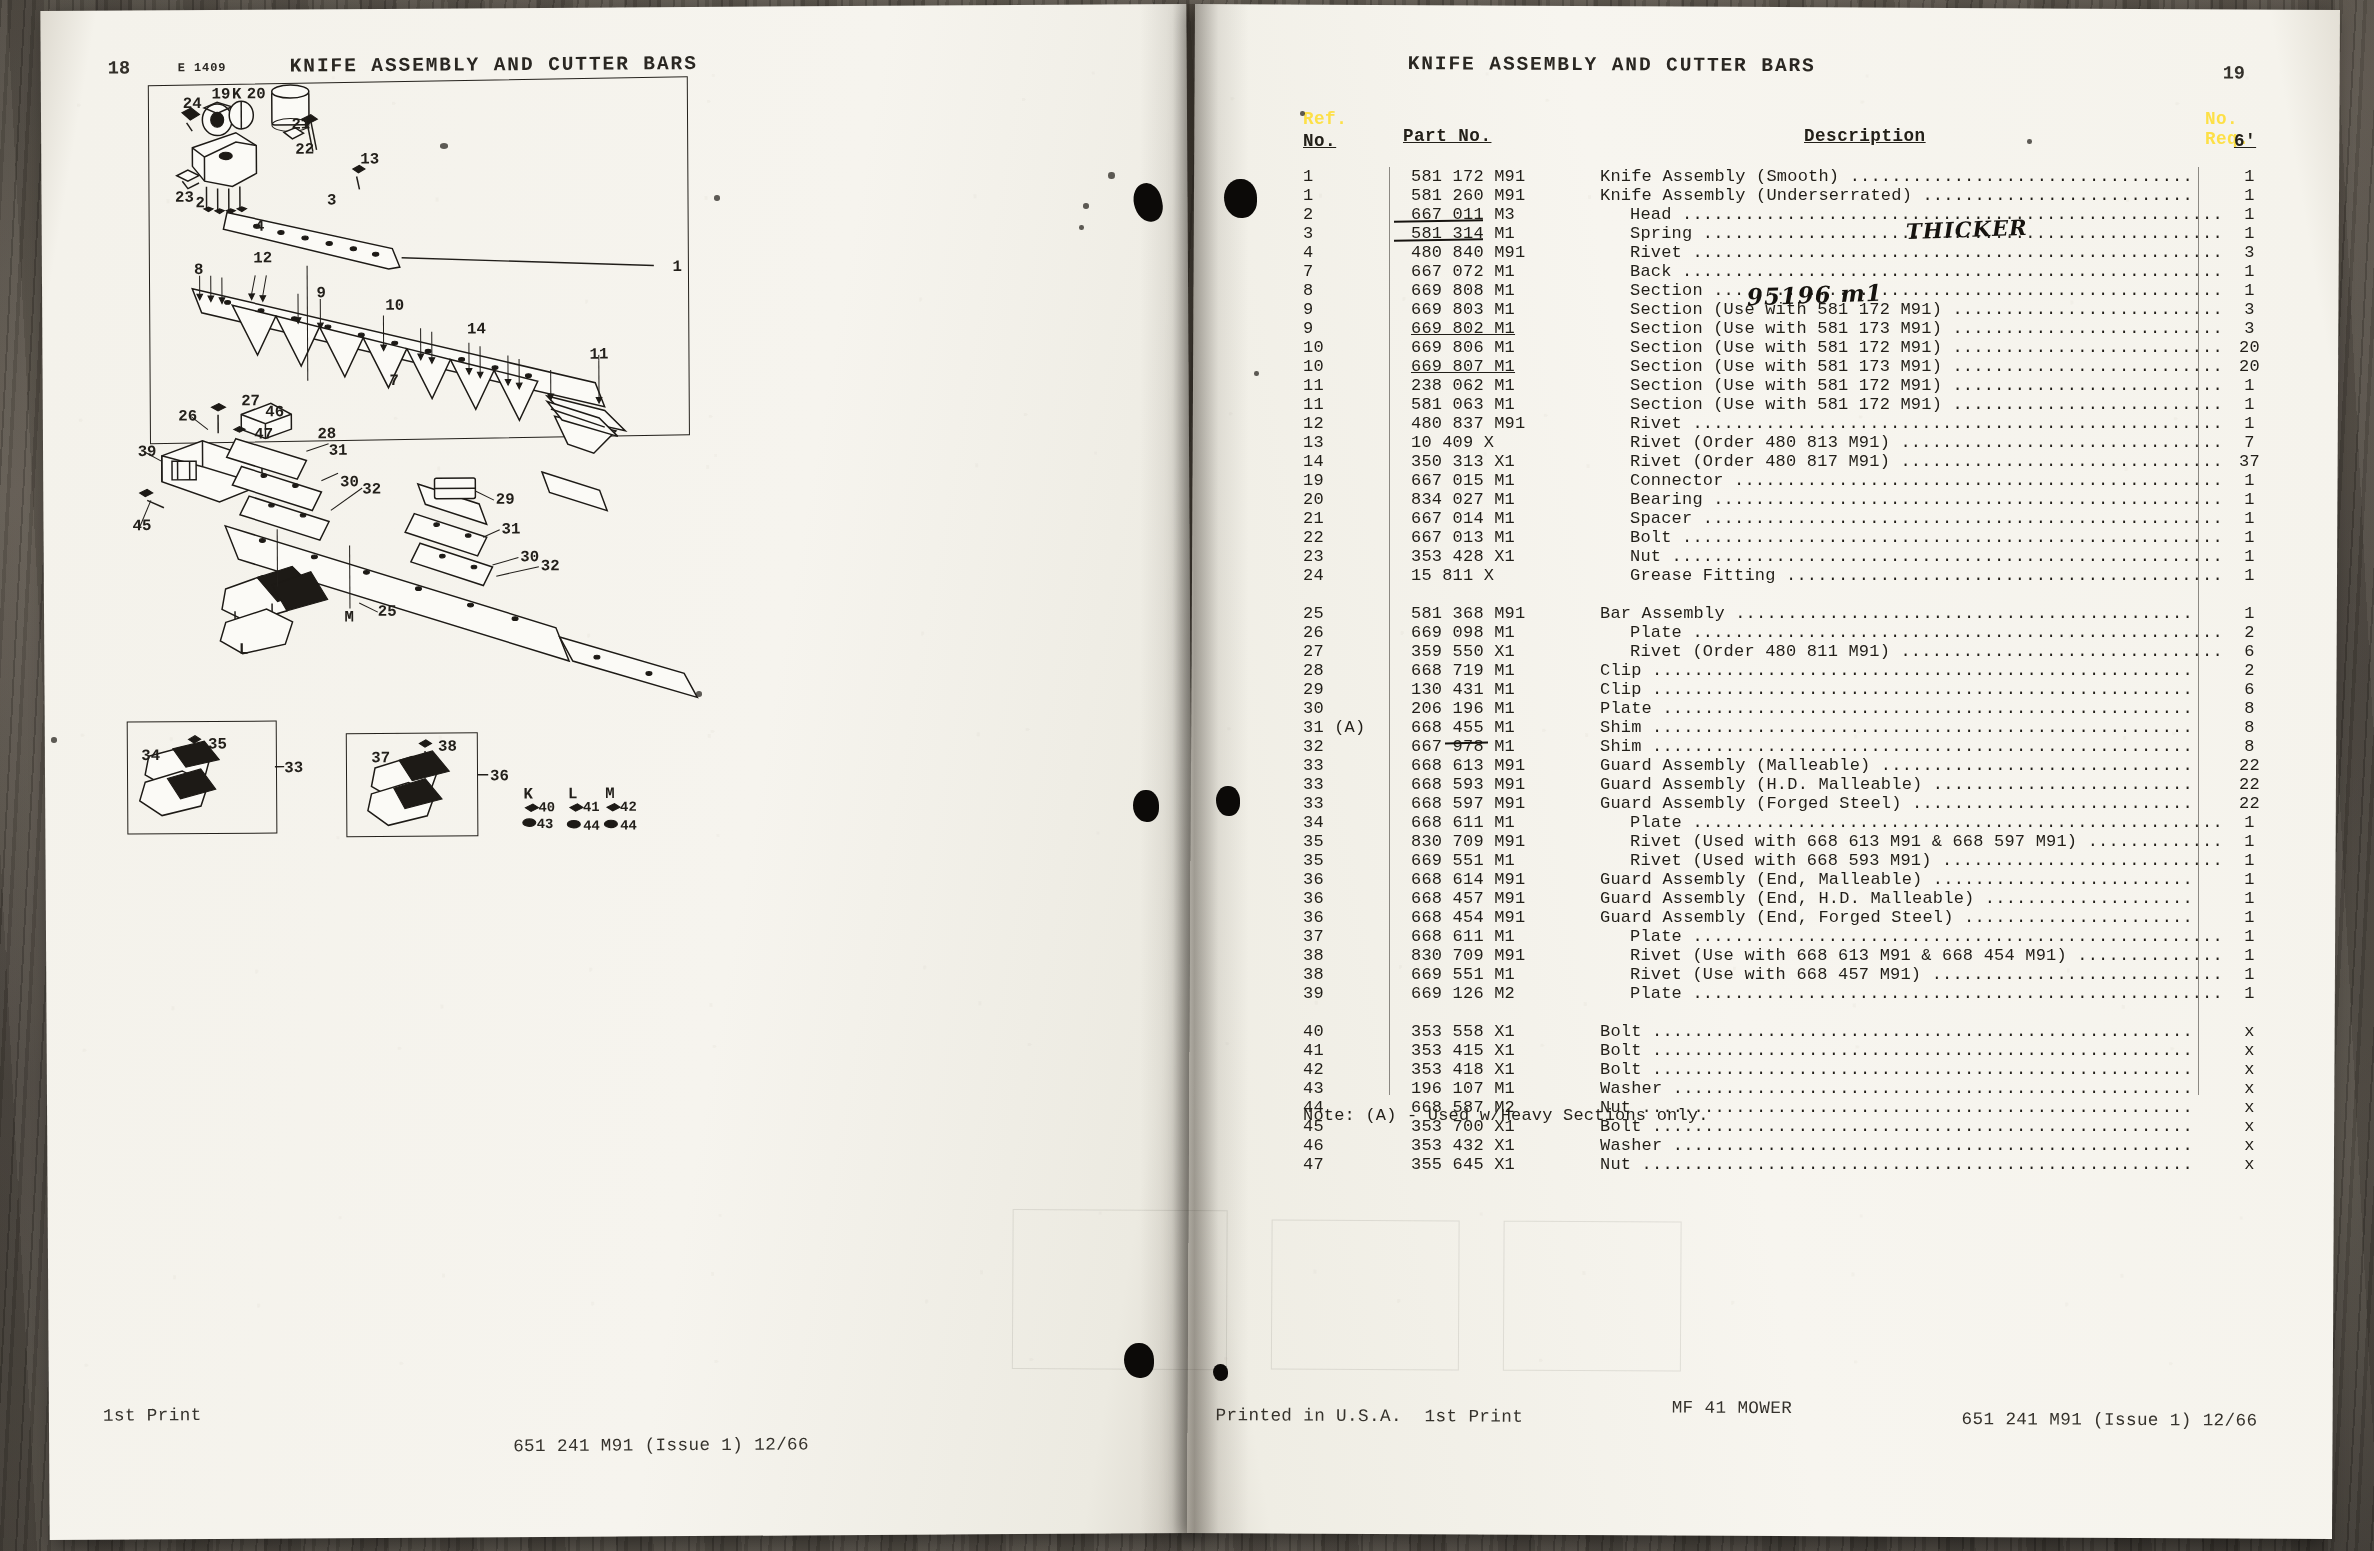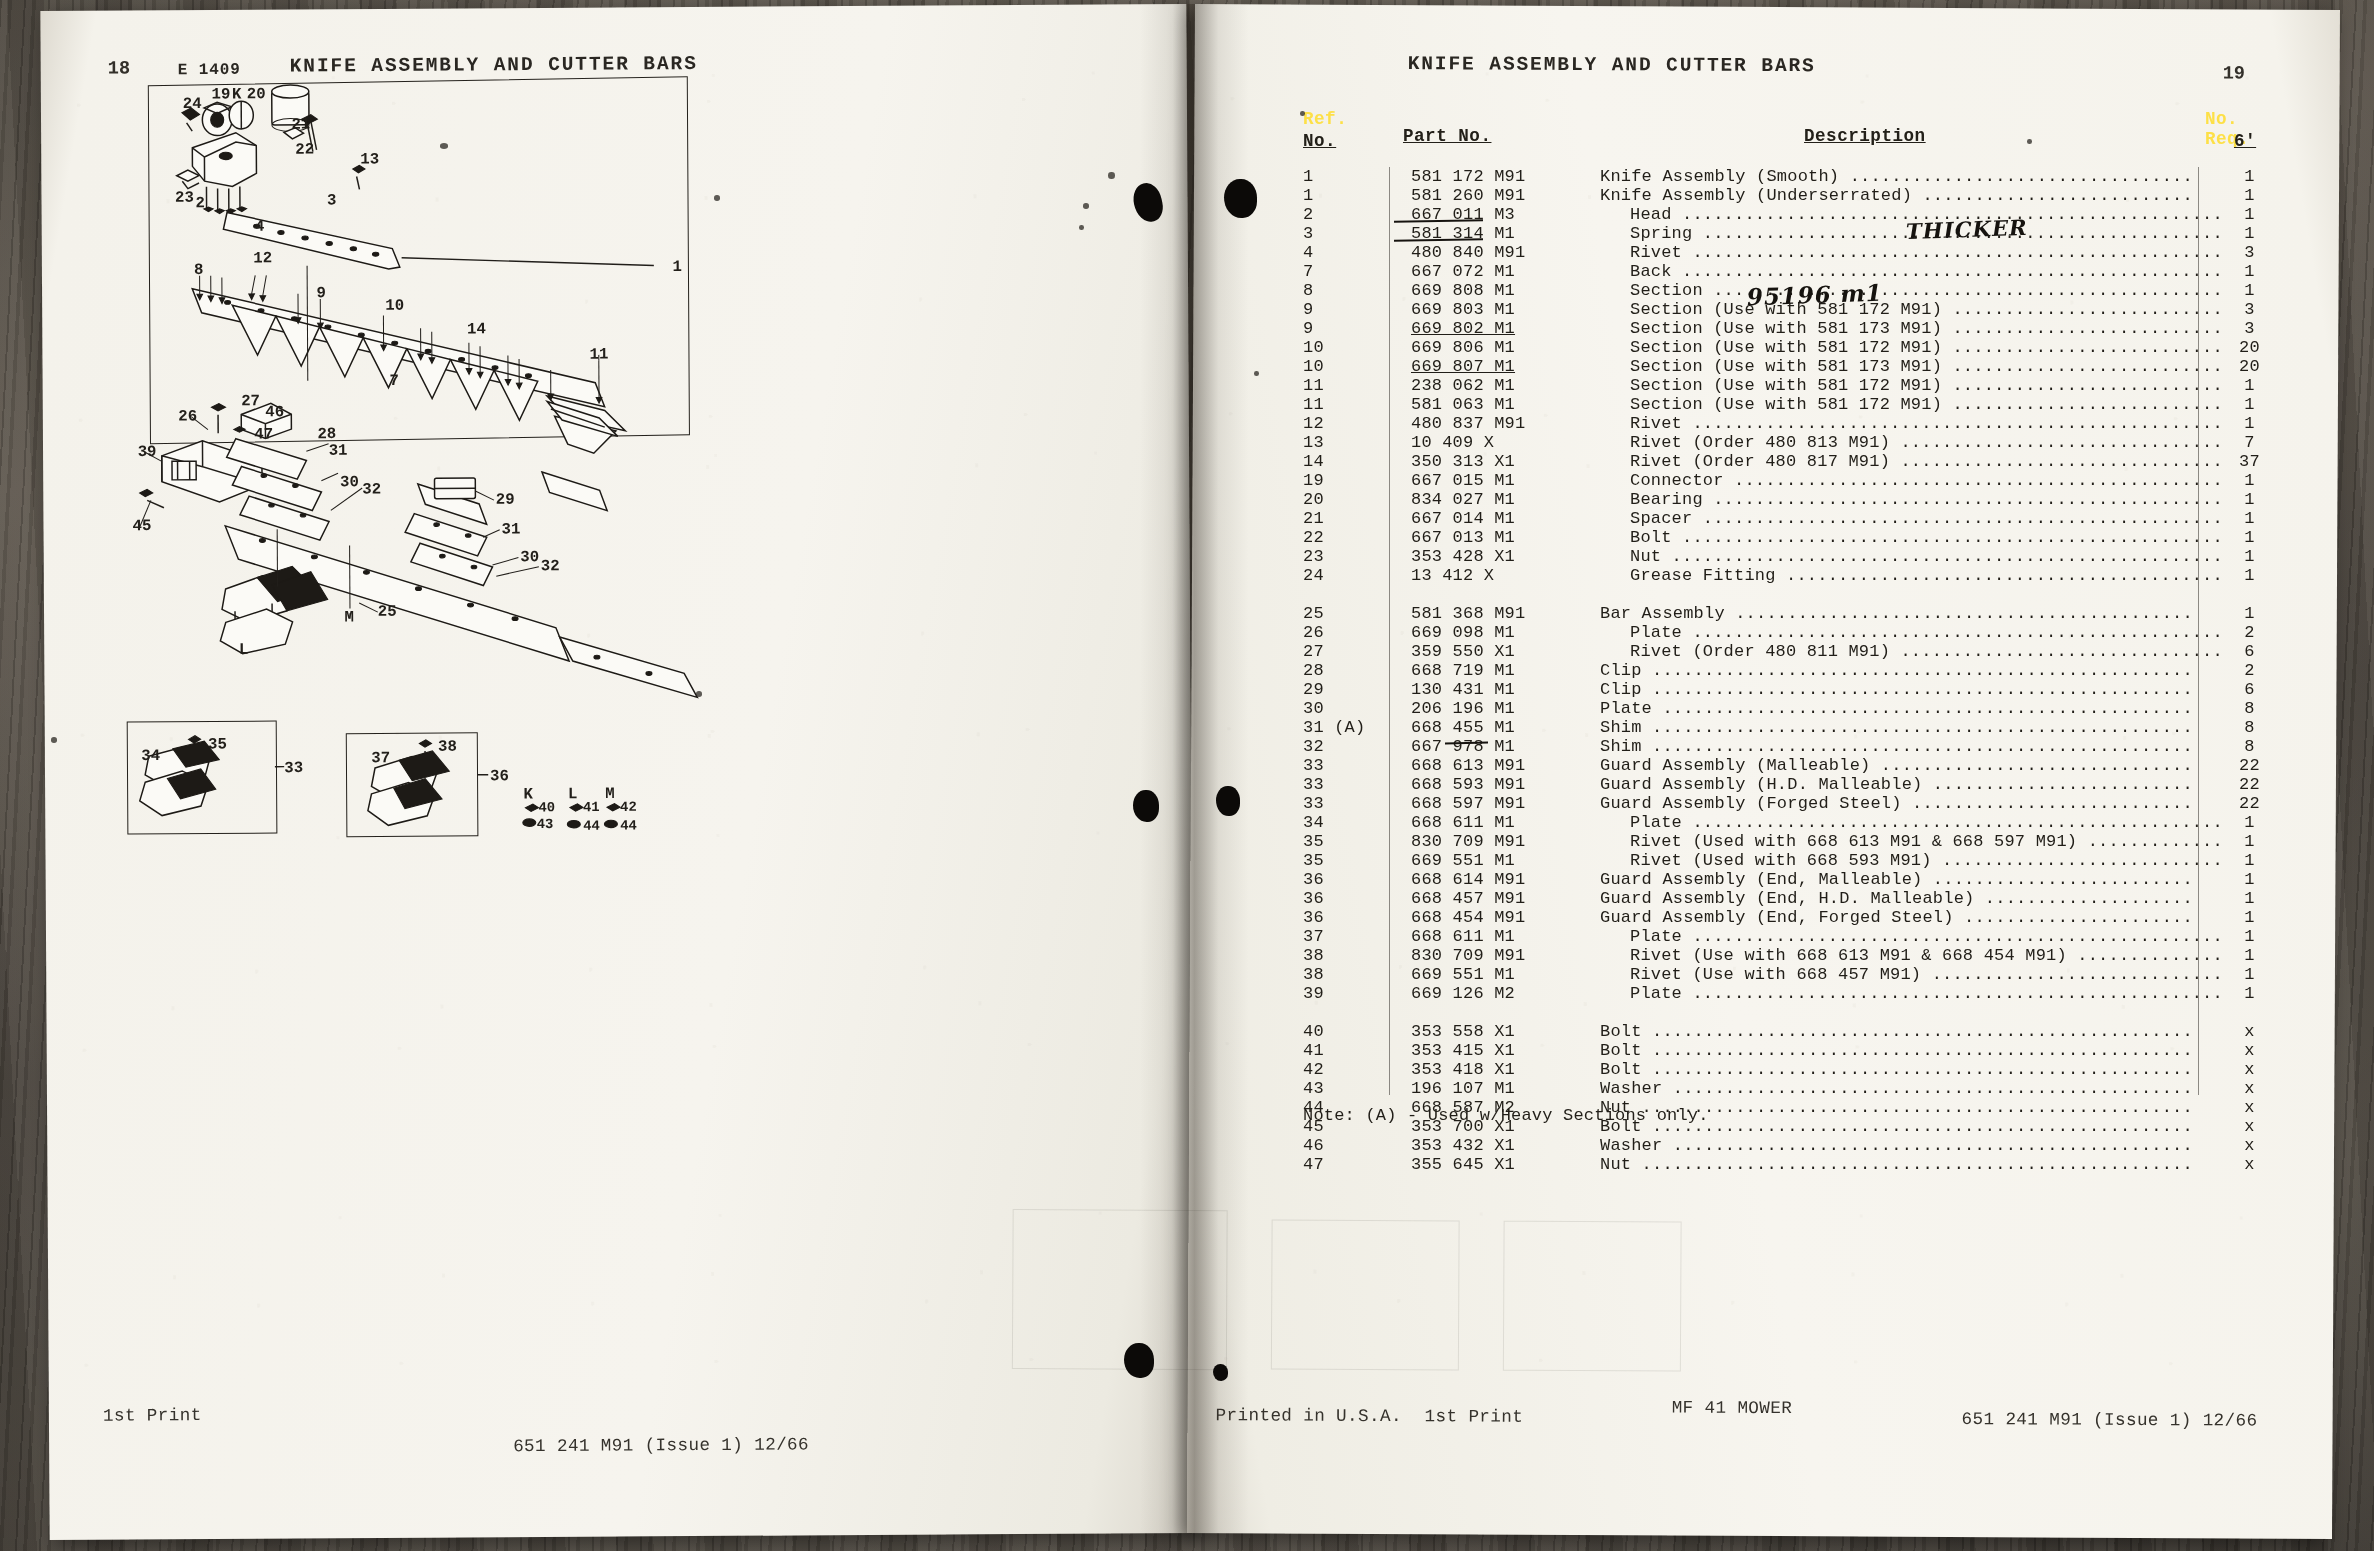--- a/index.html
+++ b/index.html
@@ -86,21 +86,21 @@
     font-size:17.6px;color:#35322c;letter-spacing:0.4px;
   }
 
   
   #fig-box{
     position:absolute;left:107px;top:72px;width:538px;height:357px;
     border:1.9px solid #24211c;
     transform:skewY(-0.6deg);
   }
   #fig-label{
-    position:absolute;left:137px;top:51px;font-size:16px;font-weight:700;
+    position:absolute;left:137px;top:51px;font-size:12px;font-weight:700;
     color:#2b2823;letter-spacing:0.9px;
   }
   svg.dia{position:absolute;left:0;top:0;width:1146px;height:1529px;overflow:visible;}
   .ln{stroke:#211e1a;stroke-width:1.6;fill:none;}
   .lnT{stroke:#211e1a;stroke-width:1.1;fill:none;}
   .fil{fill:#1d1a16;stroke:#1d1a16;stroke-width:1.2;}
   .wht{fill:#fbfaf6;stroke:#1d1a16;stroke-width:1.6;}
   .lbl{font-family:"Liberation Mono",monospace;font-size:17px;fill:#221f1a;font-weight:700;}
   .lblS{font-family:"Liberation Mono",monospace;font-size:15px;fill:#221f1a;font-weight:700;}
 
@@ -594,21 +594,21 @@
         <span class="c-qty">1</span>
       </div>
       <div class="row">
         <span class="c-ref">23</span>
         <span class="c-part">353 428 X1</span>
         <span class="c-desc ind">Nut ...........................................................................................</span>
         <span class="c-qty">1</span>
       </div>
       <div class="row">
         <span class="c-ref">24</span>
-        <span class="c-part">13 412 X</span>
+        <span class="c-part">15 811 X</span>
         <span class="c-desc ind">Grease Fitting ................................................................................</span>
         <span class="c-qty">1</span>
       </div>
       <div class="gaprow"></div>
       <div class="row">
         <span class="c-ref">25</span>
         <span class="c-part">581 368 M91</span>
         <span class="c-desc">Bar Assembly ....................................................................................</span>
         <span class="c-qty">1</span>
       </div>

